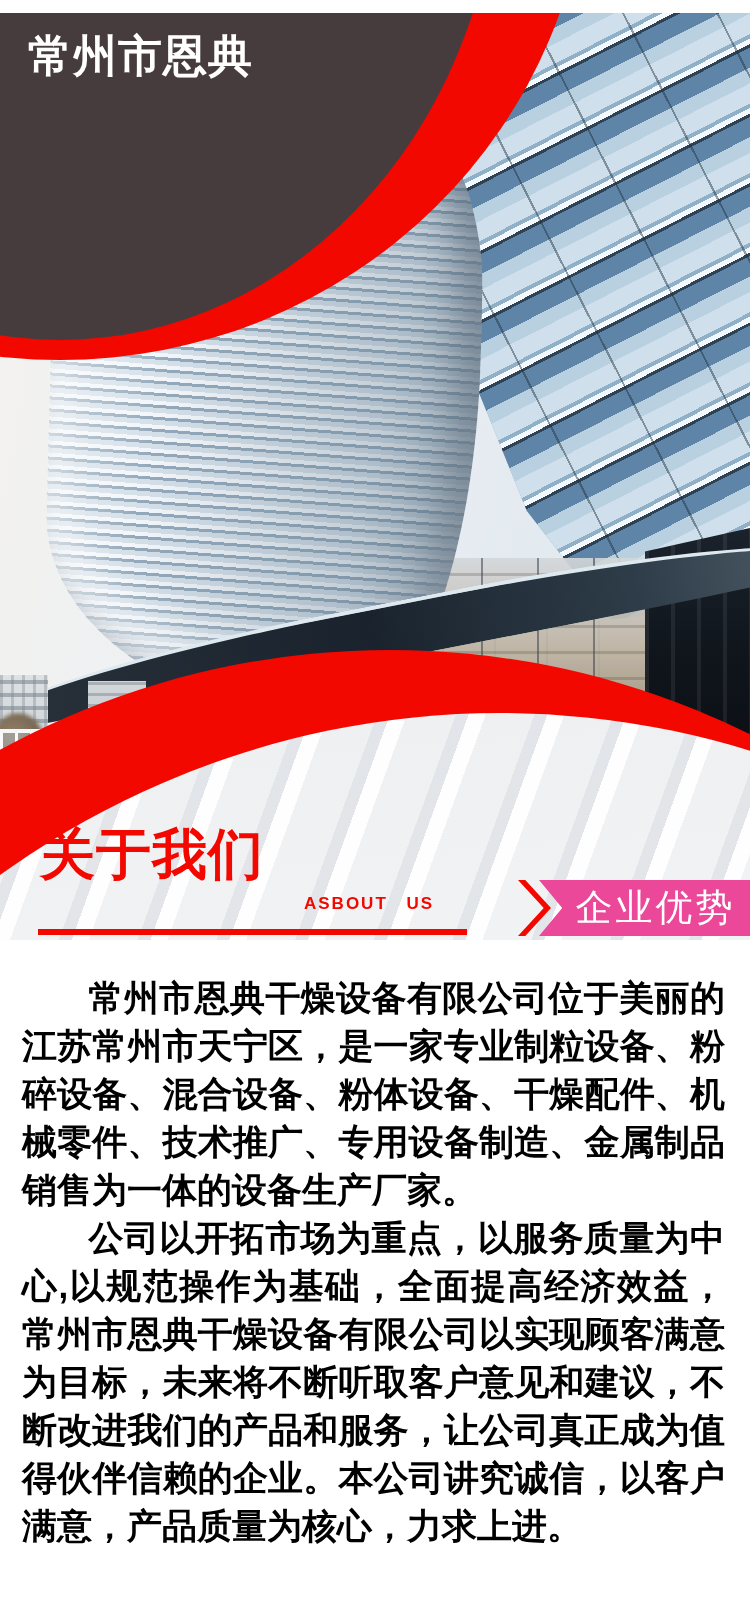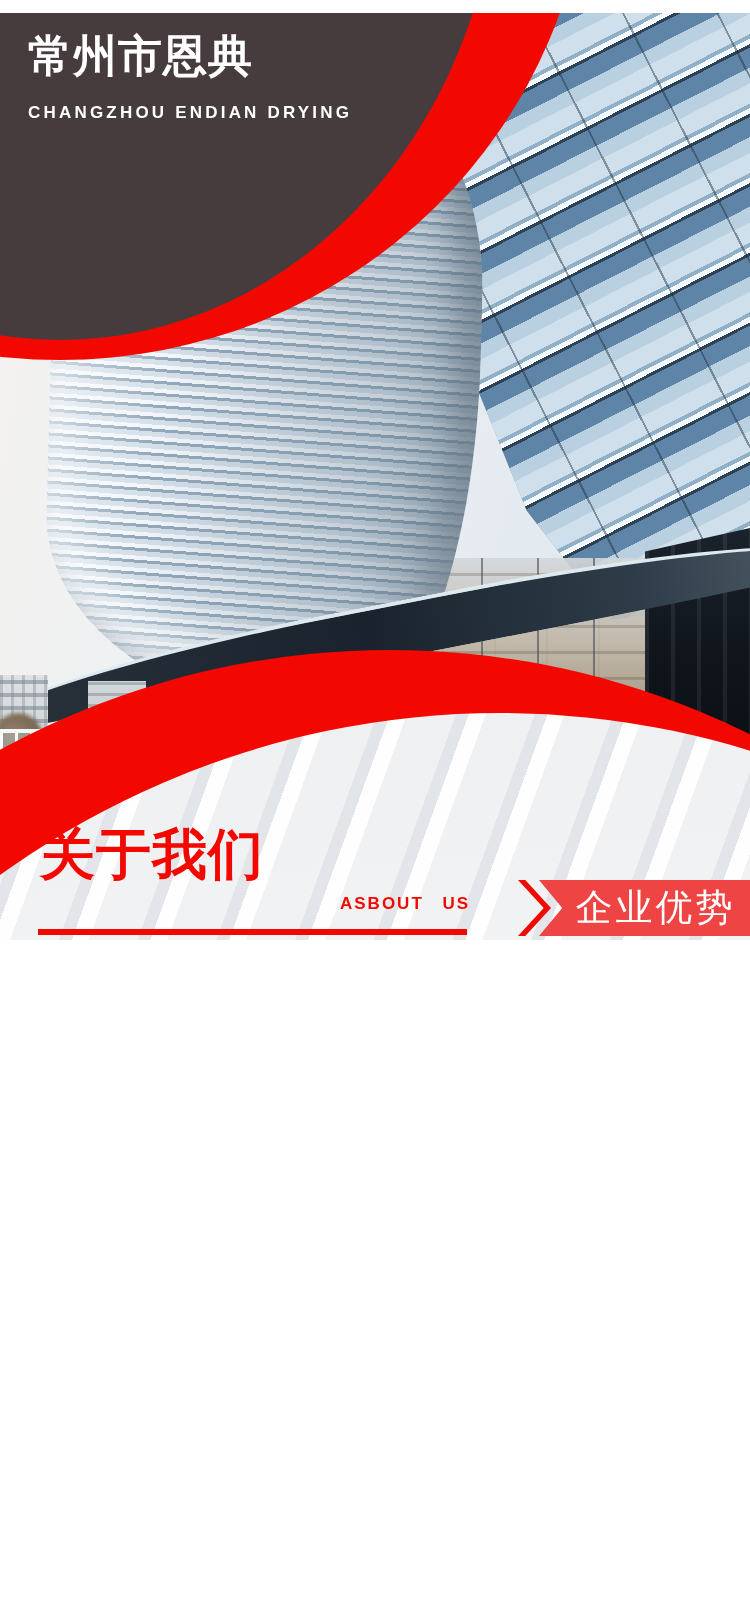--- a/index.html
+++ b/index.html
@@ -82,21 +82,21 @@
   .hdr-red{position:absolute;left:-470px;top:-693px;width:1060px;height:1040px;border-radius:50%;}
   .hdr-dark{position:absolute;left:-380px;top:-673px;width:880px;height:1000px;border-radius:50%;}
 
   
   .company-title{position:absolute;left:28px;top:26px;z-index:5;color:#ffffff;}
   .company-zh{font-size:44px;line-height:59px;font-weight:700;letter-spacing:1px;}
   .company-en{margin-top:14px;font-size:17px;line-height:27px;font-weight:700;letter-spacing:3.2px;}
 
   
   .about-title{position:absolute;left:40px;top:818px;z-index:5;font-size:55px;font-weight:900;letter-spacing:1px;}
-  .about-sub{position:absolute;left:340px;top:894px;z-index:5;font-size:17px;font-weight:700;letter-spacing:2px;word-spacing:12px;}
+  .about-sub{position:absolute;left:304px;top:894px;z-index:5;font-size:17px;font-weight:700;letter-spacing:2px;word-spacing:12px;}
   .title-underline{position:absolute;left:38px;top:929px;width:429px;height:6px;z-index:5;}
 
   
   .ribbon-chevron{position:absolute;left:518px;top:880px;width:33px;height:56px;z-index:5;
     clip-path:polygon(0 0,22% 0,100% 50%,22% 100%,0 100%,78% 50%);}
   .ribbon-flag{position:absolute;left:539px;top:880px;width:211px;height:56px;z-index:5;
     clip-path:polygon(0 0,100% 0,100% 100%,0 100%,11% 50%);
     display:flex;align-items:center;justify-content:center;padding-left:22px;box-sizing:border-box;}
   .ribbon-label{color:#ffffff;font-size:37px;font-weight:400;letter-spacing:3px;white-space:nowrap;}
 
@@ -129,27 +129,30 @@
 
       <div class="arc-red" style="background: rgb(243, 8, 0);"></div>
       <div class="arc-white"></div>
 
       <div class="hdr-red" style="background: rgb(243, 8, 0);"></div>
       <div class="hdr-dark" style="background: rgb(71, 60, 61);"></div>
     </div>
 
     <div class="company-title">
       <div class="company-zh">常州市恩典</div>
-      <div class="company-en">CHANGZHOU ENDIAN DRYING</div>
     </div>
 
     <div class="about-title" style="color: rgb(243, 8, 0);">关于我们</div>
     <div class="about-sub" style="color: rgb(243, 8, 0);">ASBOUT US</div>
     <div class="title-underline" style="background: rgb(243, 8, 0);"></div>
 
     <div class="ribbon-chevron" style="background: rgb(243, 8, 0);"></div>
-    <div class="ribbon-flag" style="background: #ef4444;">
+    <div class="ribbon-flag" style="background: #ec4899;">
       <span class="ribbon-label">企业优势</span>
     </div>
   </div>
 
+  <div class="body-text">
+    <p>常州市恩典干燥设备有限公司位于美丽的江苏常州市天宁区，是一家专业制粒设备、粉碎设备、混合设备、粉体设备、干燥配件、机械零件、技术推广、专用设备制造、金属制品销售为一体的设备生产厂家。</p>
+    <p>公司以开拓市场为重点，以服务质量为中心,以规范操作为基础，全面提高经济效益，常州市恩典干燥设备有限公司以实现顾客满意为目标，未来将不断听取客户意见和建议，不断改进我们的产品和服务，让公司真正成为值得伙伴信赖的企业。本公司讲究诚信，以客户满意，产品质量为核心，力求上进。</p>
+  </div>
 
 </div>
 
 </body></html>

